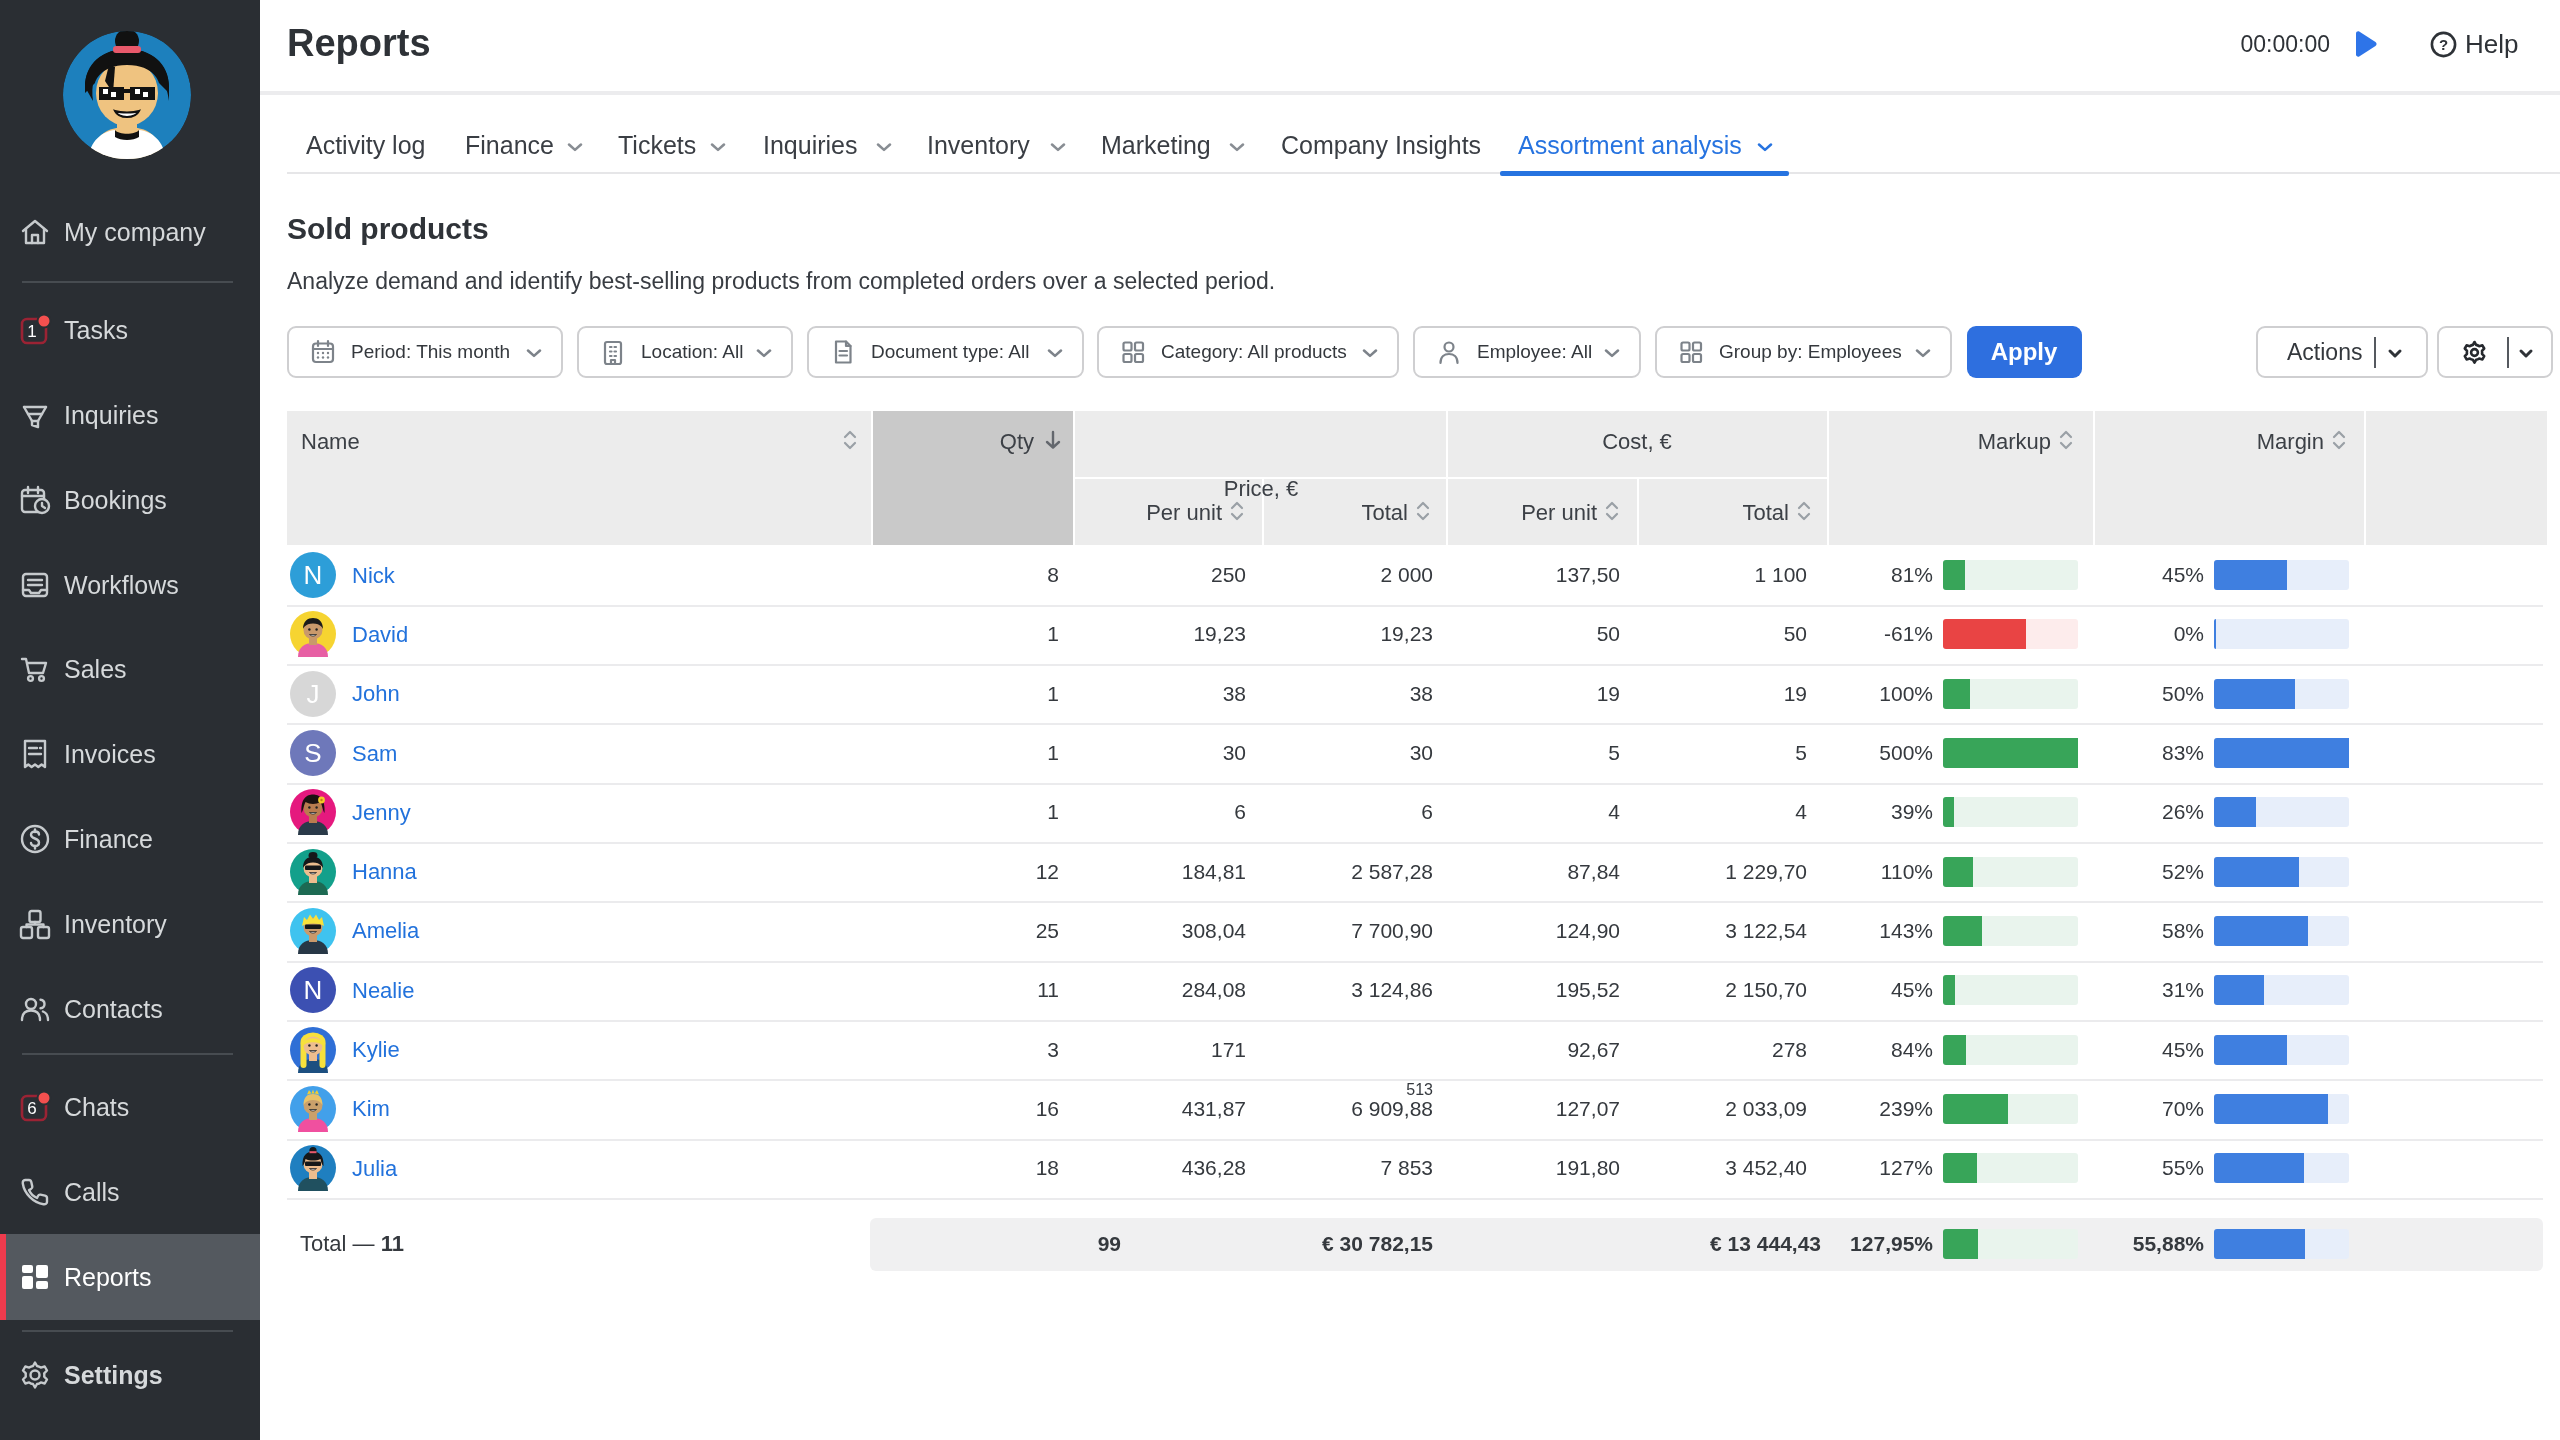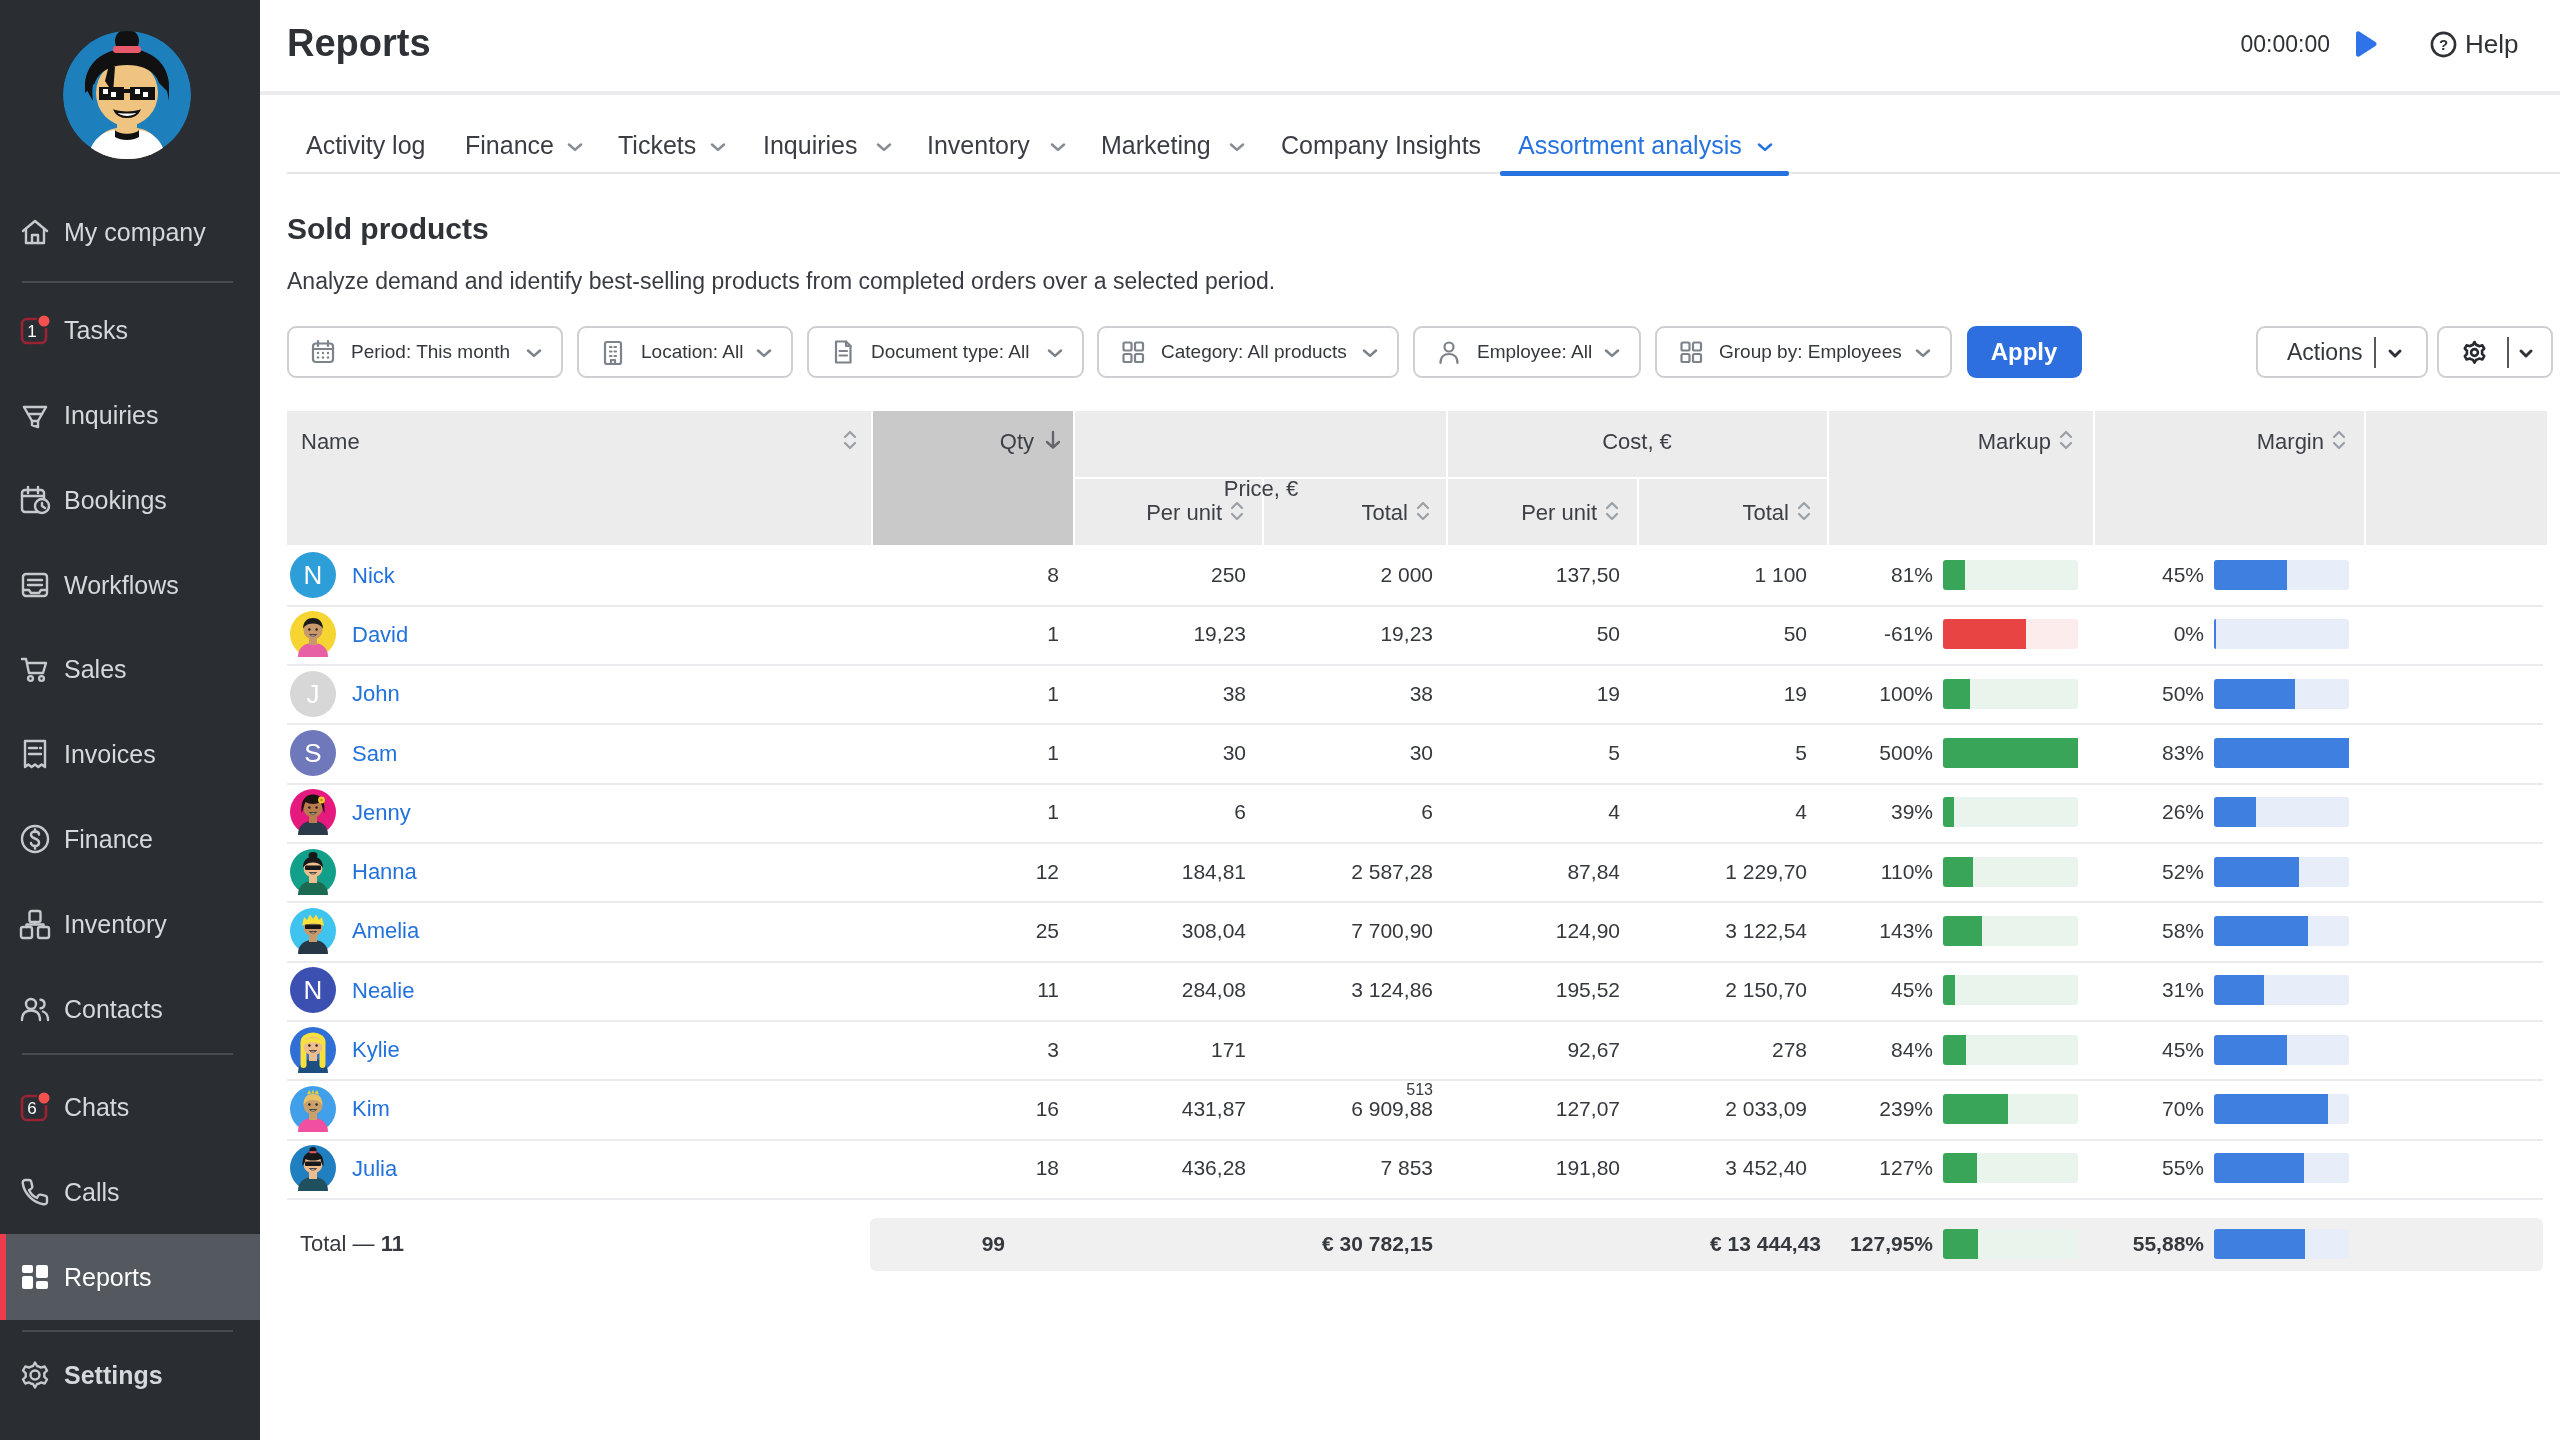--- a/index.html
+++ b/index.html
@@ -538,21 +538,21 @@
 <div style="position:absolute;right:940px;top:1152.2px;height:32px;line-height:32px;font-size:21px;color:#35393e;font-weight:400;white-space:nowrap;text-align:right;">191,80</div>
 <div style="position:absolute;right:753px;top:1152.2px;height:32px;line-height:32px;font-size:21px;color:#35393e;font-weight:400;white-space:nowrap;text-align:right;">3 452,40</div>
 <div style="position:absolute;right:627px;top:1152.2px;height:32px;line-height:32px;font-size:21px;color:#35393e;font-weight:400;white-space:nowrap;text-align:right;">127%</div>
 <div style="position:absolute;left:1943px;top:1153.15px;width:135px;height:30px;background:#e9f4ed;border-radius:3px;"></div>
 <div style="position:absolute;left:1943px;top:1153.15px;width:34px;height:30px;background:#38a559;border-radius:3px 0 0 3px;"></div>
 <div style="position:absolute;right:356px;top:1152.2px;height:32px;line-height:32px;font-size:21px;color:#35393e;font-weight:400;white-space:nowrap;text-align:right;">55%</div>
 <div style="position:absolute;left:2214px;top:1153.15px;width:135px;height:30px;background:#e7eefa;border-radius:3px;"></div>
 <div style="position:absolute;left:2214px;top:1153.15px;width:90px;height:30px;background:#3f7fe0;border-radius:3px 0 0 3px;"></div>
 <div style="position:absolute;left:300px;top:1226px;height:36px;line-height:36px;font-size:22px;color:#35393e;white-space:nowrap;">Total — <b>11</b></div>
 <div style="position:absolute;left:870px;top:1218px;width:1673px;height:53px;background:#f0f0f1;border-radius:6px;"></div>
-<div style="position:absolute;right:1555px;top:1228.0px;height:32px;line-height:32px;font-size:21px;color:#35393e;font-weight:700;white-space:nowrap;text-align:right;margin-left:32px;">99</div>
+<div style="position:absolute;right:1439px;top:1228.0px;height:32px;line-height:32px;font-size:21px;color:#35393e;font-weight:700;white-space:nowrap;text-align:right;margin-left:32px;">99</div>
 <div style="position:absolute;right:1127px;top:1228.0px;height:32px;line-height:32px;font-size:21px;color:#35393e;font-weight:700;white-space:nowrap;text-align:right;">€ 30 782,15</div>
 <div style="position:absolute;right:739px;top:1228.0px;height:32px;line-height:32px;font-size:21px;color:#35393e;font-weight:700;white-space:nowrap;text-align:right;">€ 13 444,43</div>
 <div style="position:absolute;right:627px;top:1228.0px;height:32px;line-height:32px;font-size:21px;color:#35393e;font-weight:700;white-space:nowrap;text-align:right;">127,95%</div>
 <div style="position:absolute;left:1943px;top:1229px;width:135px;height:30px;background:#e9f4ed;border-radius:3px;"></div>
 <div style="position:absolute;left:1943px;top:1229px;width:35px;height:30px;background:#38a559;border-radius:3px 0 0 3px;"></div>
 <div style="position:absolute;right:356px;top:1228.0px;height:32px;line-height:32px;font-size:21px;color:#35393e;font-weight:700;white-space:nowrap;text-align:right;">55,88%</div>
 <div style="position:absolute;left:2214px;top:1229px;width:135px;height:30px;background:#e7eefa;border-radius:3px;"></div>
 <div style="position:absolute;left:2214px;top:1229px;width:91px;height:30px;background:#3f7fe0;border-radius:3px 0 0 3px;"></div>
 </div>
 </body></html>

